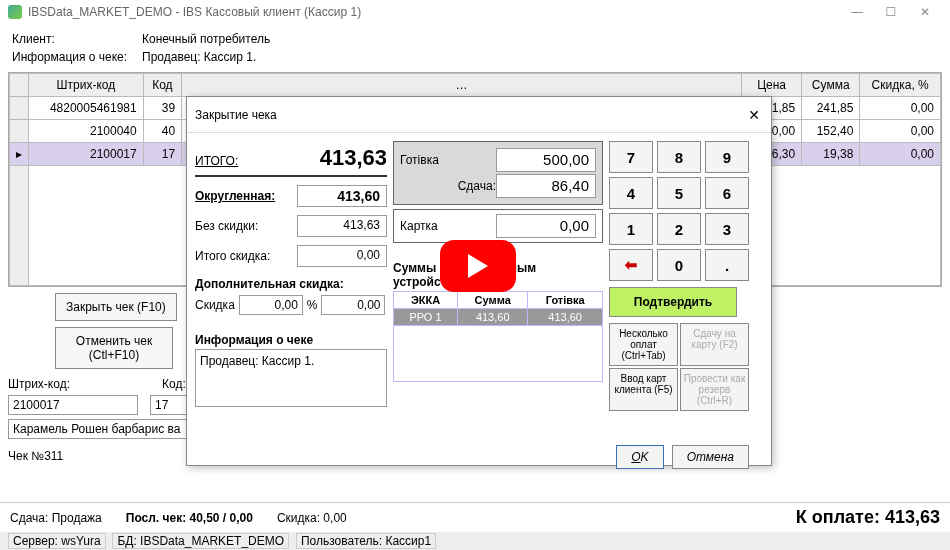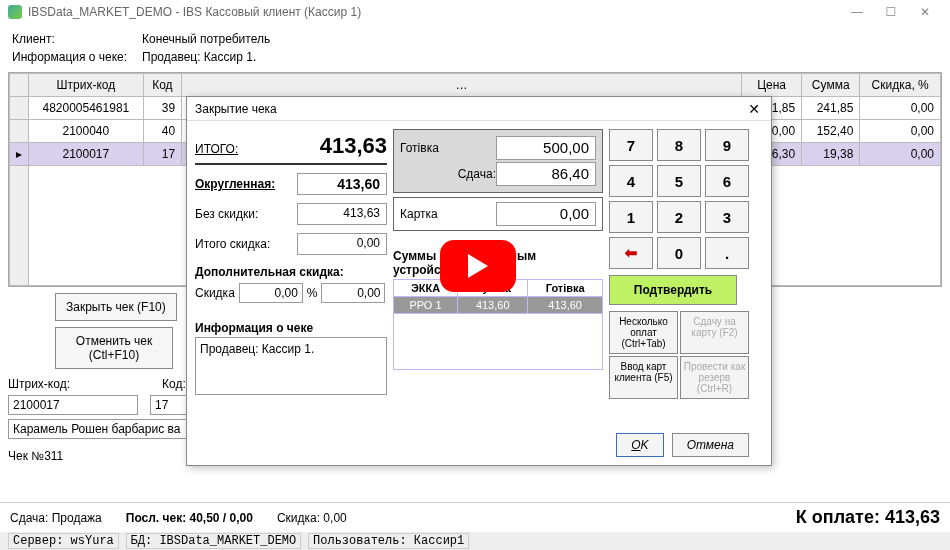--- a/index.html
+++ b/index.html
@@ -9,43 +9,43 @@
 .titlebar .icon { width: 14px; height: 14px; background: linear-gradient(135deg,#4a9,#7c4); border-radius: 3px; margin-right: 6px; }
 .titlebar .spacer { flex: 1; }
 .titlebar .winbtn { width: 34px; height: 20px; display: flex; align-items: center; justify-content: center; color: #888; }
 
 .header { padding: 6px 12px; line-height: 18px; }
 .header-row { display: flex; }
 .header-row .lbl { width: 130px; }
 
 .grid { border: 1px solid #aaa; margin: 0 8px; }
 .grid table { border-collapse: collapse; width: 100%; }
-.grid th, .grid td { border: 1px solid #bbb; padding: 4px 6px; text-align: center; white-space: nowrap; }
+.grid th, .grid td { border: 1px solid #bbb; padding: 4px 6px; text-align: right; white-space: nowrap; }
 .grid th { background: #eee; font-weight: normal; text-align: center; }
 .grid td.num { text-align: right; }
 .grid tr.sel td { background: #d8d0ec; }
 .grid .rowmarker { width: 14px; background:#eee; text-align:center; }
 
 .buttons-row { display:flex; gap:6px; padding:6px 8px; }
 .btn { border:1px solid #888; background:#f6f6f6; padding:6px 10px; text-align:center;margin-left:47px; }
 
 .fields-row { display:flex; gap:12px; padding:2px 8px; align-items:center; }
 .fields-row input { border:1px solid #999; padding:2px 4px; height:20px; }
 
 .footer { position:absolute; bottom:0; left:0; right:0; }
 .footer .l1 { display:flex; padding:4px 10px; border-top:1px solid #ccc; align-items:center; }
 .footer .l1 .seg { margin-right:24px; font-weight:bold; }
 .footer .l1 .spacer { flex:1; }
 .footer .l1 .pay { font-size:18px; font-weight:bold; }
 .footer .l2 { background:#eee; padding:2px 8px; font-size:10px; }
-.footer .l2 span { margin-right:4px; border:1px solid #ccc; padding:0 4px;font-family:Liberation Mono, monospace; }
+.footer .l2 span { margin-right:4px; border:1px solid #ccc; padding:0 4px; }
 
 
 .modal { position:absolute; left:186px; top:96px; width:586px; height:370px; background:#fff; border:1px solid #888; box-shadow:2px 2px 8px rgba(0,0,0,.25); }
-.modal .mtitle { height:24px; display:flex; align-items:center; padding:0 8px; border-bottom:1px solid #ddd; }
+.modal .mtitle { height:36px; display:flex; align-items:center; padding:0 8px; border-bottom:1px solid #ddd; }
 .modal .mtitle .mx { margin-left:auto; width:18px; height:18px; display:flex; align-items:center; justify-content:center; font-size:14px; }
 .modal .mbody { display:flex; padding:8px; gap:6px; height:calc(100% - 24px); }
 
 .col-left { width:192px; }
 .col-left .tot { display:flex; align-items:baseline; border-bottom:2px solid #333; padding:4px 0; }
 .col-left .tot .lbl { font-weight:normal; text-decoration:underline; }
 .col-left .tot .spacer { flex:1; }
 .col-left .tot .val { font-size:22px; font-weight:bold; }
 .col-left .line { display:flex; align-items:center; margin-top:8px; }
 .col-left .line .lbl { flex:1; }

